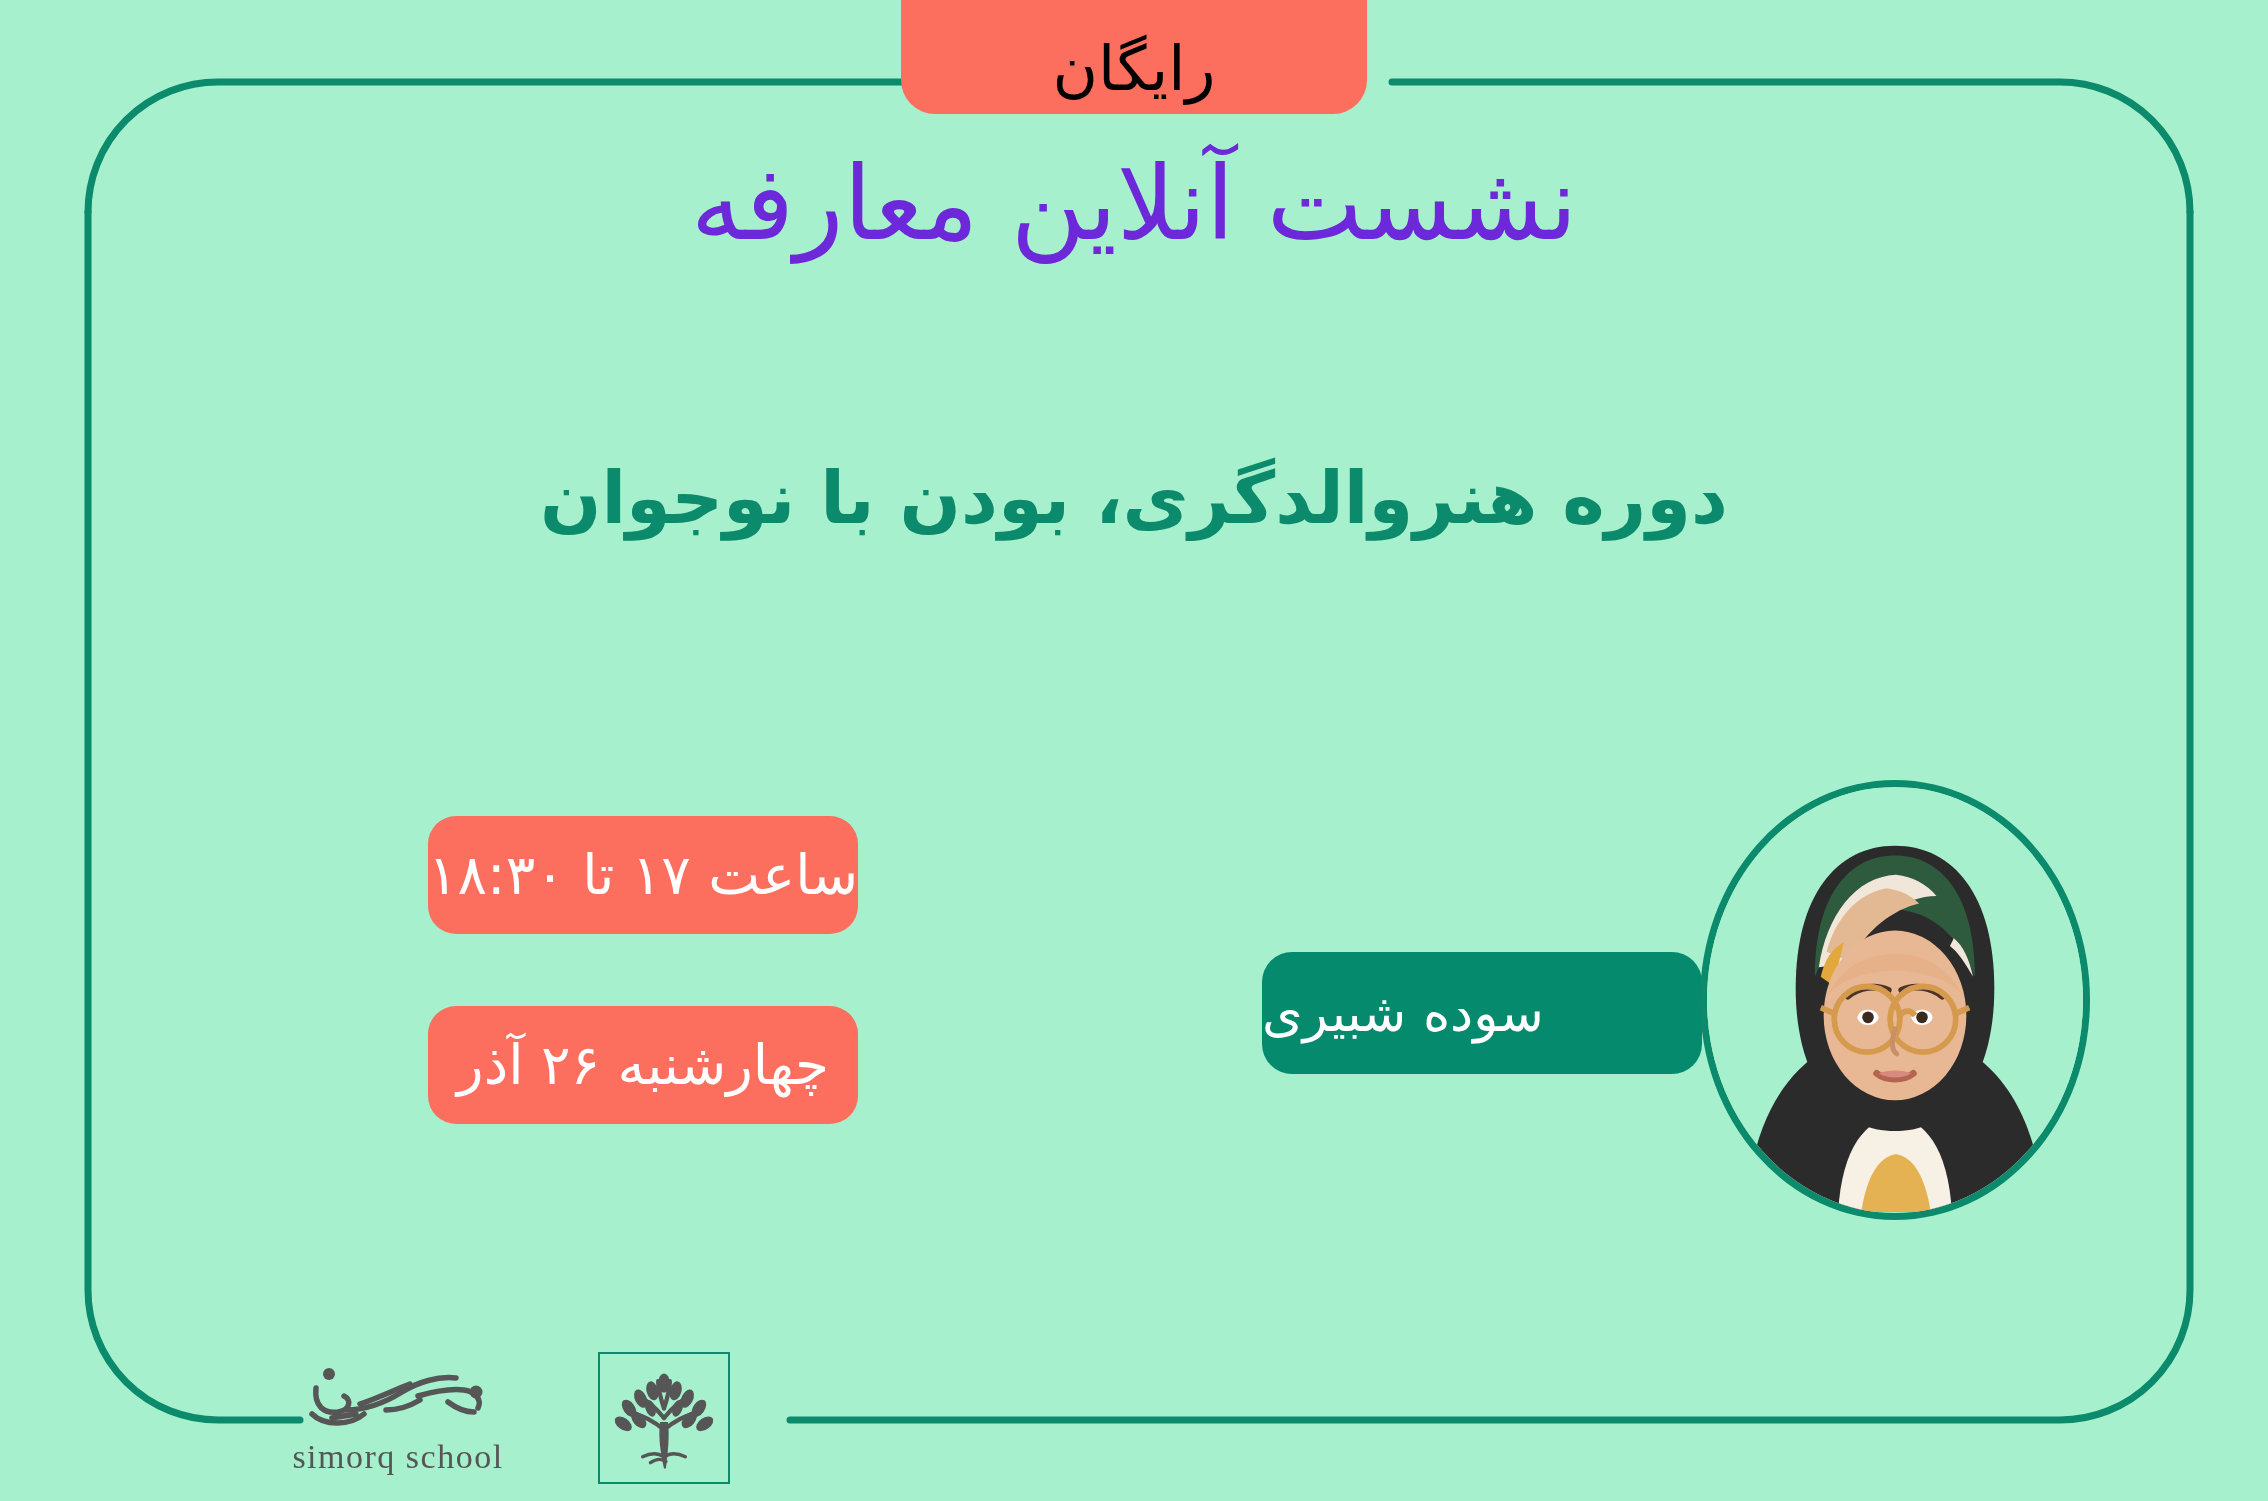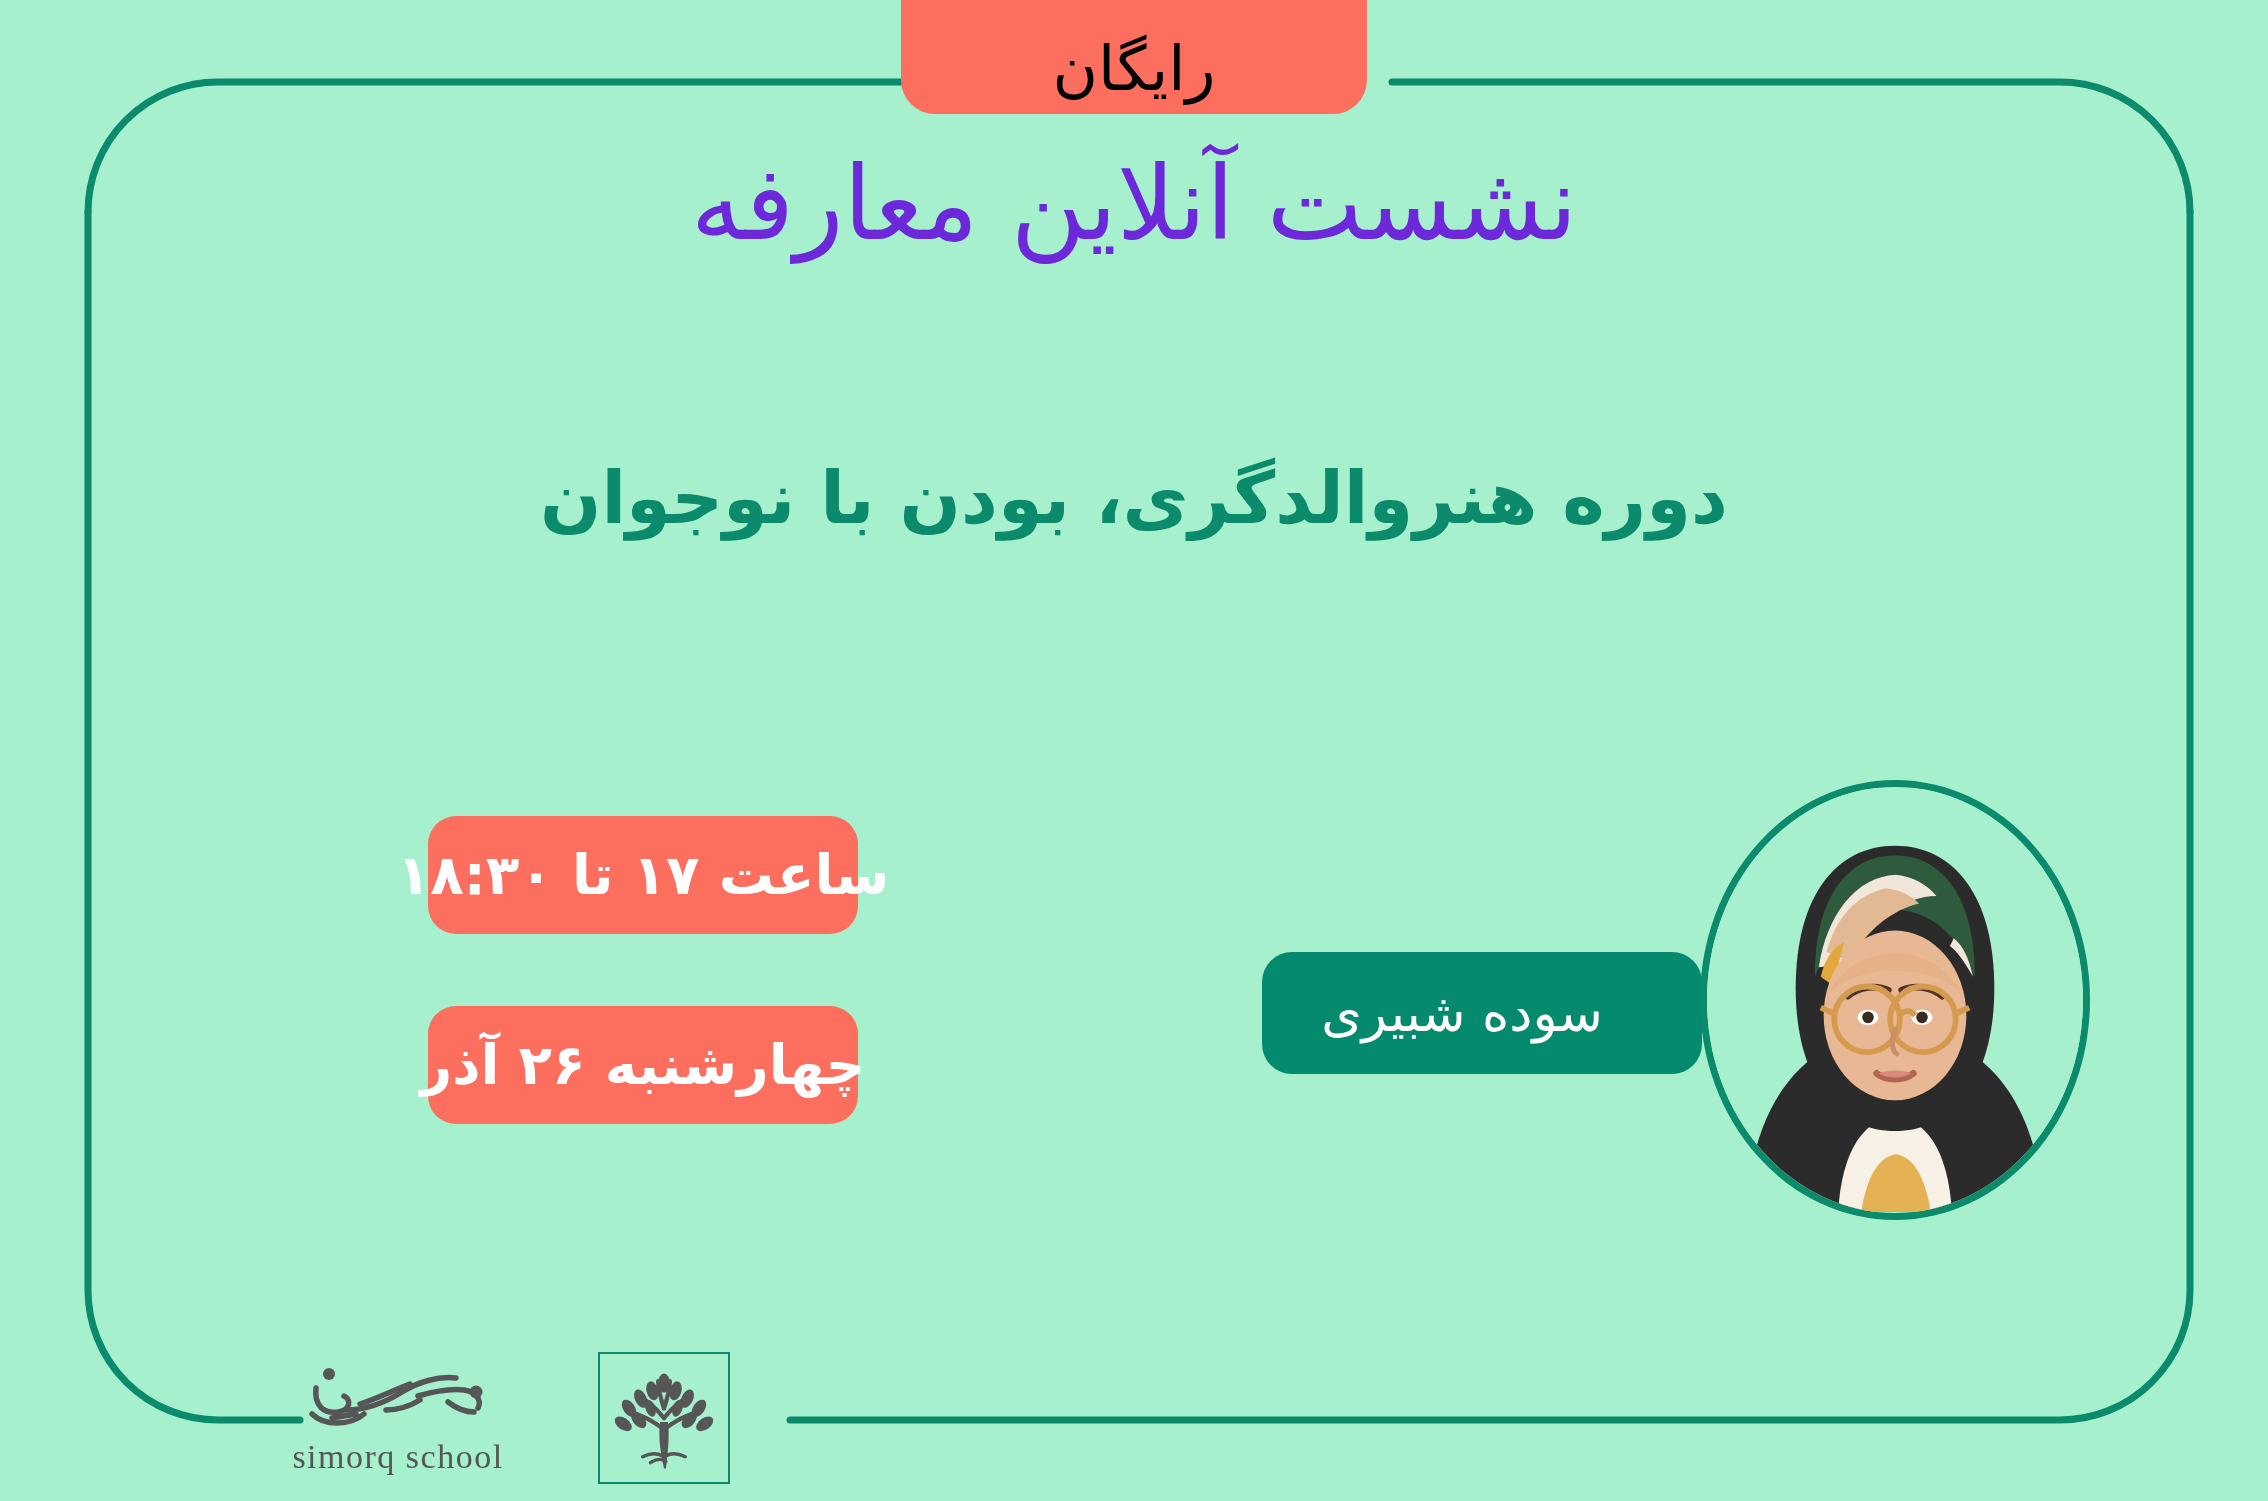--- a/index.html
+++ b/index.html
@@ -83,38 +83,38 @@
     height: 118px;
     display: flex;
     align-items: center;
     justify-content: center;
     box-sizing: border-box;
   }
   .pill span {
     color: #ffffff;
     font-size: 55px;
     line-height: 1;
-    font-weight: 700;
+    font-weight: 400;
     white-space: nowrap;
   }
   .pill-time { left: 428px; top: 816px; }
   .pill-date { left: 428px; top: 1006px; }
 
   
   .speaker-tag {
     position: absolute;
     left: 1262px;
     top: 952px;
     width: 440px;
     height: 122px;
     background: #068a6e;
     border-radius: 30px;
     display: flex;
     align-items: center;
-    justify-content: center;
+    justify-content: flex-end;
     box-sizing: border-box;
     padding-right: 40px;
   }
   .speaker-tag span {
     color: #ffffff;
     font-size: 52px;
     line-height: 1;
     font-weight: 400;
     white-space: nowrap;
   }

